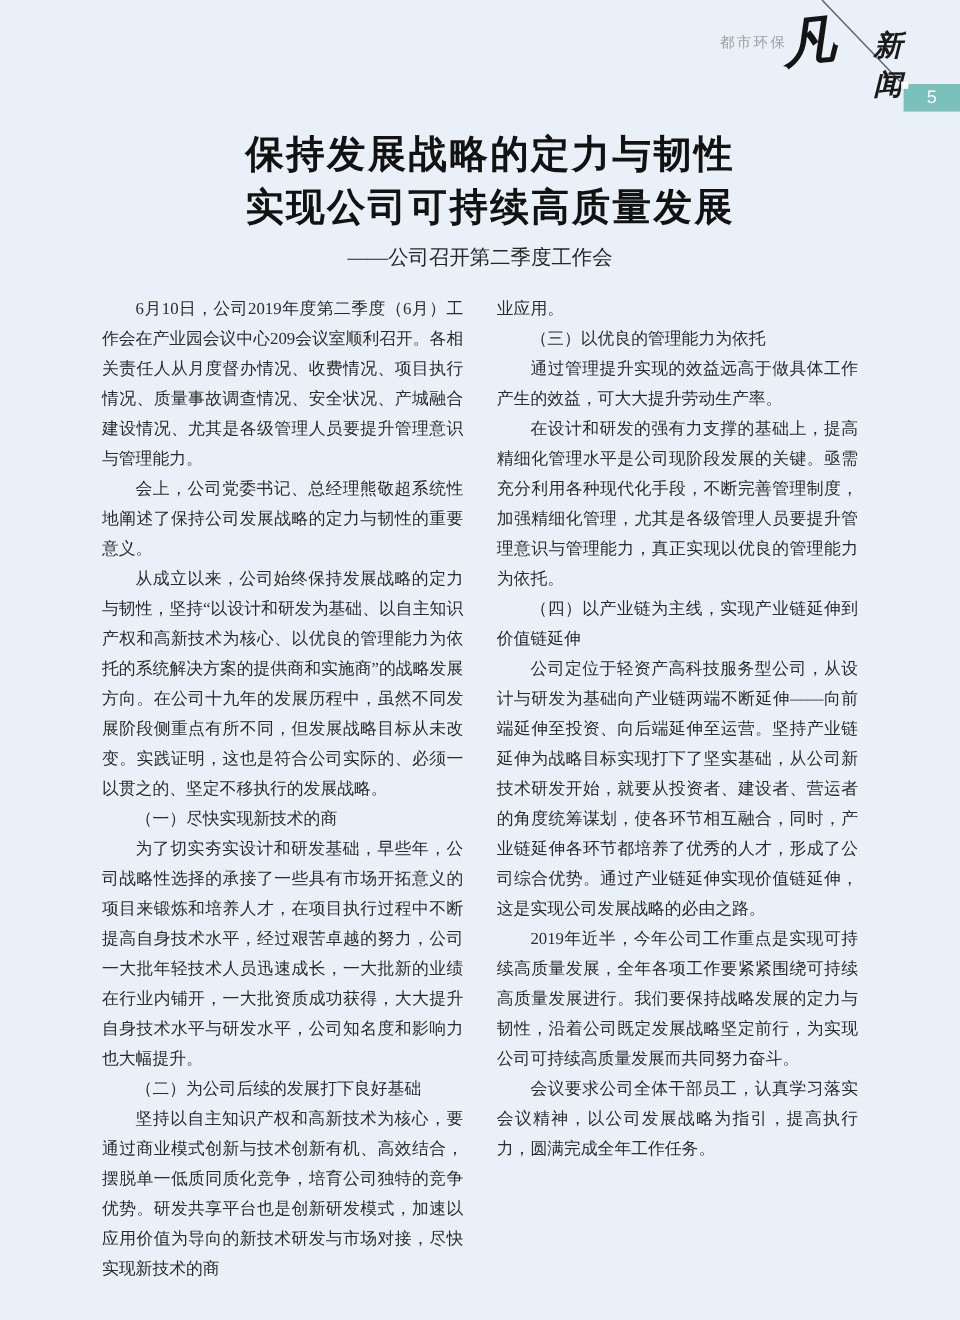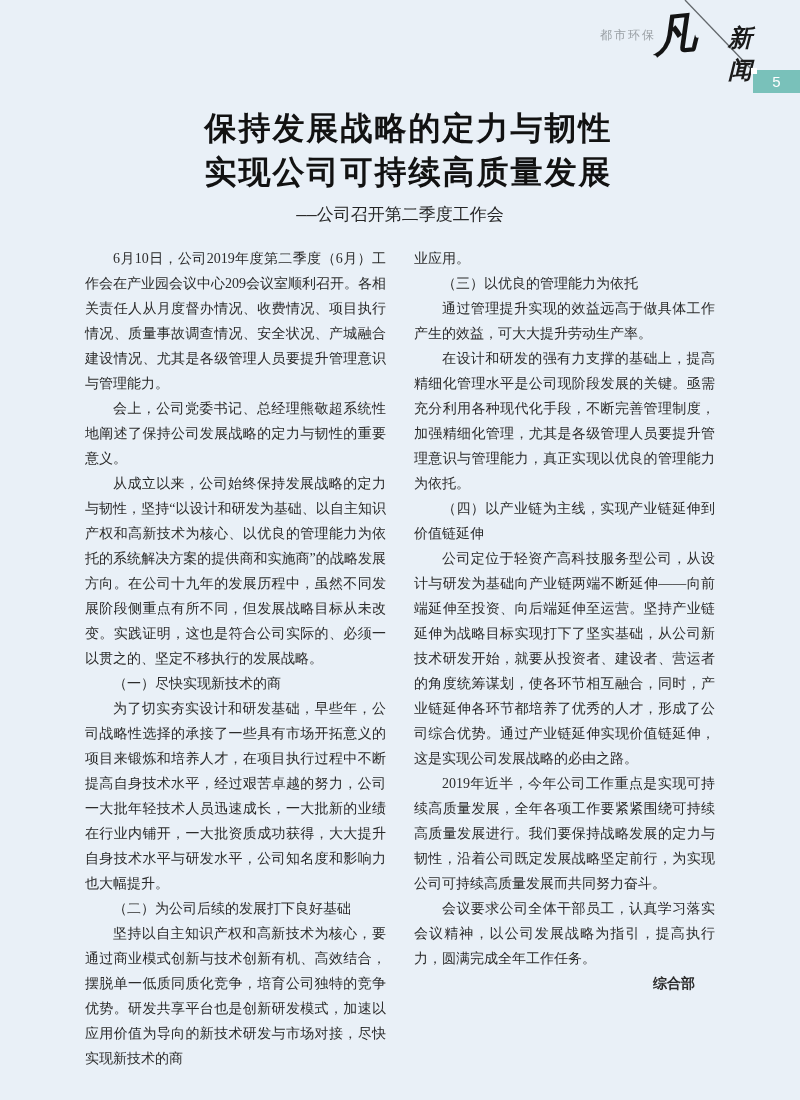--- a/index.html
+++ b/index.html
@@ -54,21 +54,21 @@
     text-align:center;
     font-family:"Liberation Sans", sans-serif;
     font-weight:800;
     font-size:32px; line-height:44px;
     letter-spacing:2px;
     color:#121212;
     padding-left:17px;
   }
   .subtitle {
     text-align:center;
-    font-family:Liberation Mono, monospace;
+    font-family:Liberation Serif, serif;
     font-size:17px; color:#262626;
     margin-top:9px;
   }
   .columns {
     display:flex;
     padding:0 85px;
     gap:28px;
     margin-top:20px;
   }
   .col {
@@ -122,18 +122,17 @@
       </div>
       <div class="col">
         <p class="cont">业应用。</p>
         <p>（三）以优良的管理能力为依托</p>
         <p>通过管理提升实现的效益远高于做具体工作产生的效益，可大大提升劳动生产率。</p>
         <p>在设计和研发的强有力支撑的基础上，提高精细化管理水平是公司现阶段发展的关键。亟需充分利用各种现代化手段，不断完善管理制度，加强精细化管理，尤其是各级管理人员要提升管理意识与管理能力，真正实现以优良的管理能力为依托。</p>
         <p>（四）以产业链为主线，实现产业链延伸到价值链延伸</p>
         <p>公司定位于轻资产高科技服务型公司，从设计与研发为基础向产业链两端不断延伸——向前端延伸至投资、向后端延伸至运营。坚持产业链延伸为战略目标实现打下了坚实基础，从公司新技术研发开始，就要从投资者、建设者、营运者的角度统筹谋划，使各环节相互融合，同时，产业链延伸各环节都培养了优秀的人才，形成了公司综合优势。通过产业链延伸实现价值链延伸，这是实现公司发展战略的必由之路。</p>
         <p>2019年近半，今年公司工作重点是实现可持续高质量发展，全年各项工作要紧紧围绕可持续高质量发展进行。我们要保持战略发展的定力与韧性，沿着公司既定发展战略坚定前行，为实现公司可持续高质量发展而共同努力奋斗。</p>
         <p>会议要求公司全体干部员工，认真学习落实会议精神，以公司发展战略为指引，提高执行力，圆满完成全年工作任务。</p>
-        <p class="byline">综合部</p>
       </div>
     </div>
   </div>
 
 </div>
 
 </body></html>

